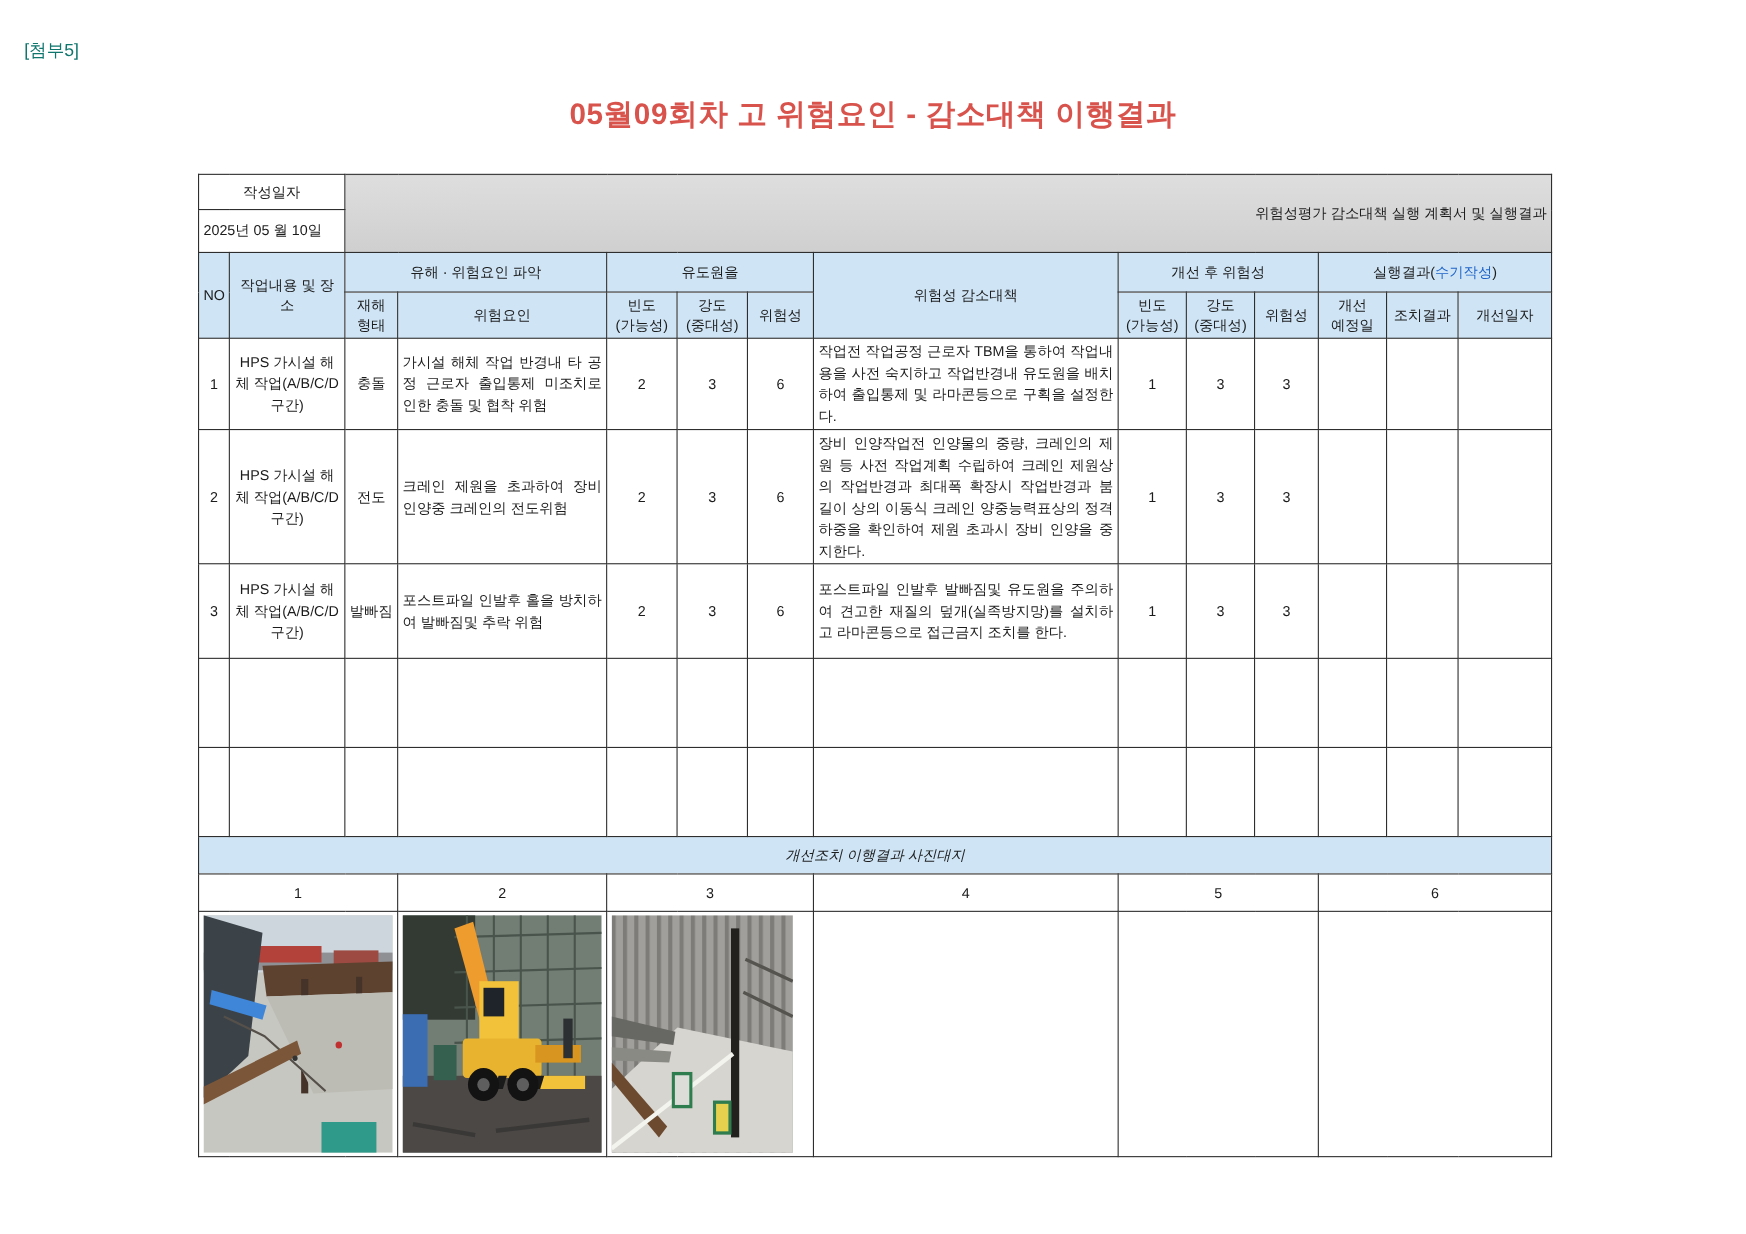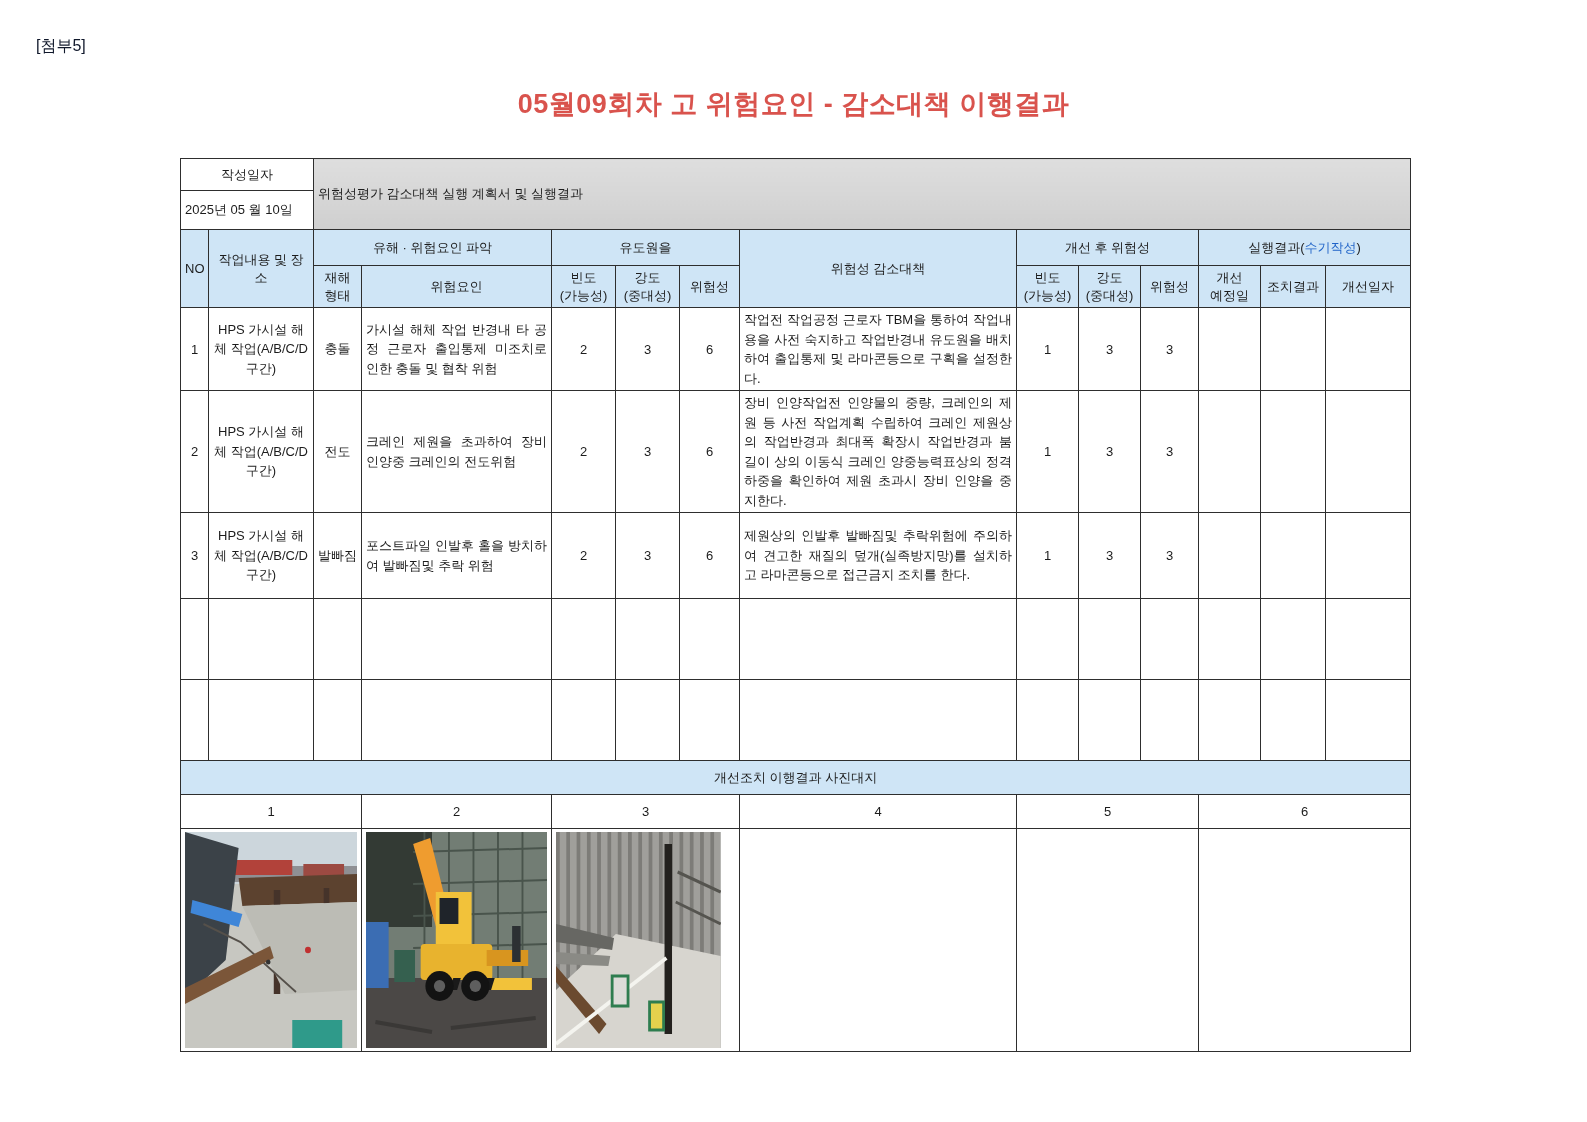--- a/index.html
+++ b/index.html
@@ -1,44 +1,44 @@
 <!DOCTYPE html>
 <html><head>
 <meta charset="utf-8">
 <style>
   html,body{margin:0;padding:0;}
   body{
     width:1587px;height:1122px;position:relative;background:#ffffff;
     font-family:"Liberation Sans","DejaVu Sans",sans-serif;color:#1c1c1c;
     -webkit-font-smoothing:antialiased;
   }
-  .attachment{position:absolute;left:36px;top:36px;font-size:16px;color:#0f172a;}
+  .attachment{position:absolute;left:22px;top:36px;font-size:16px;color:#0f766e;}
   .doc-title{
     position:absolute;left:0;top:86px;width:100%;text-align:center;
     font-size:27px;font-weight:bold;color:#d9534d;letter-spacing:.5px;
   }
   table.main{
     position:absolute;left:180px;top:158px;width:1230px;
     border-collapse:collapse;table-layout:fixed;
   }
   table.main td,table.main th{
     border:1.6px solid #2e2e2e;font-size:13px;font-weight:normal;
     padding:2px 4px;vertical-align:middle;color:#1c1c1c;overflow:hidden;
   }
   .hd{background:#cfe5f6;text-align:center;white-space:pre-line;line-height:1.35;}
   .meta-label{background:#ffffff;text-align:center;font-size:13.5px;margin-left:47px;}
   .meta-date{background:#ffffff;text-align:left;font-size:13.5px;padding-left:6px;}
   .meta-doc{
     background:linear-gradient(180deg,#dedede 0%,#d6d6d6 55%,#cfcfcf 100%);
-    text-align:left;font-size:13.5px;margin-left:26px;
+    text-align:right;font-size:13.5px;margin-left:26px;
   }
   .c{text-align:center;}
   .wk{text-align:center;word-break:break-all;line-height:1.5;padding:2px 8px;}
   .txt{text-align:justify;word-break:break-all;line-height:1.5;padding:4px 7px;}
-  .banner{background:#cfe5f6;text-align:center;font-size:13.5px;height:29px;}
+  .banner{background:#cfe5f6;text-align:center;font-size:13.5px;height:29px;font-style:italic;}
   .pnum{text-align:center;font-size:13.5px;height:29px;}
   .photo-cell{vertical-align:top;padding:3px;height:218px;background:#fff;}
   .photo-frame{width:100%;height:216px;display:flex;align-items:stretch;justify-content:flex-start;}
   .photo-frame svg{display:block;width:100%;height:216px;}
   .photo3 svg{width:92%;}
   .blue-note{color:#1f63c8;}
   .r-meta1{height:32px;} .r-meta2{height:39px;}
   .r-h1{height:36px;} .r-h2{height:42px;}
   .r-d1{height:80px;} .r-d2{height:88px;} .r-d3{height:86px;}
   .r-e{height:81px;}
@@ -141,21 +141,21 @@
   </tr>
 
   <tr class="r-d3">
     <td class="c">3</td>
     <td class="wk">HPS 가시설 해체 작업(A/B/C/D구간)</td>
     <td class="c">발빠짐</td>
     <td class="txt">포스트파일 인발후 홀을 방치하여 발빠짐및 추락 위험</td>
     <td class="c">2</td>
     <td class="c">3</td>
     <td class="c">6</td>
-    <td class="txt">제원상의 인발후 발빠짐및 추락위험에 주의하여 견고한 재질의 덮개(실족방지망)를 설치하고 라마콘등으로 접근금지 조치를 한다.</td>
+    <td class="txt">포스트파일 인발후 발빠짐및 유도원을 주의하여 견고한 재질의 덮개(실족방지망)를 설치하고 라마콘등으로 접근금지 조치를 한다.</td>
     <td class="c">1</td>
     <td class="c">3</td>
     <td class="c">3</td>
     <td class="c"></td>
     <td class="c"></td>
     <td class="c"></td>
   </tr>
 
   <tr class="r-e">
     <td></td>

